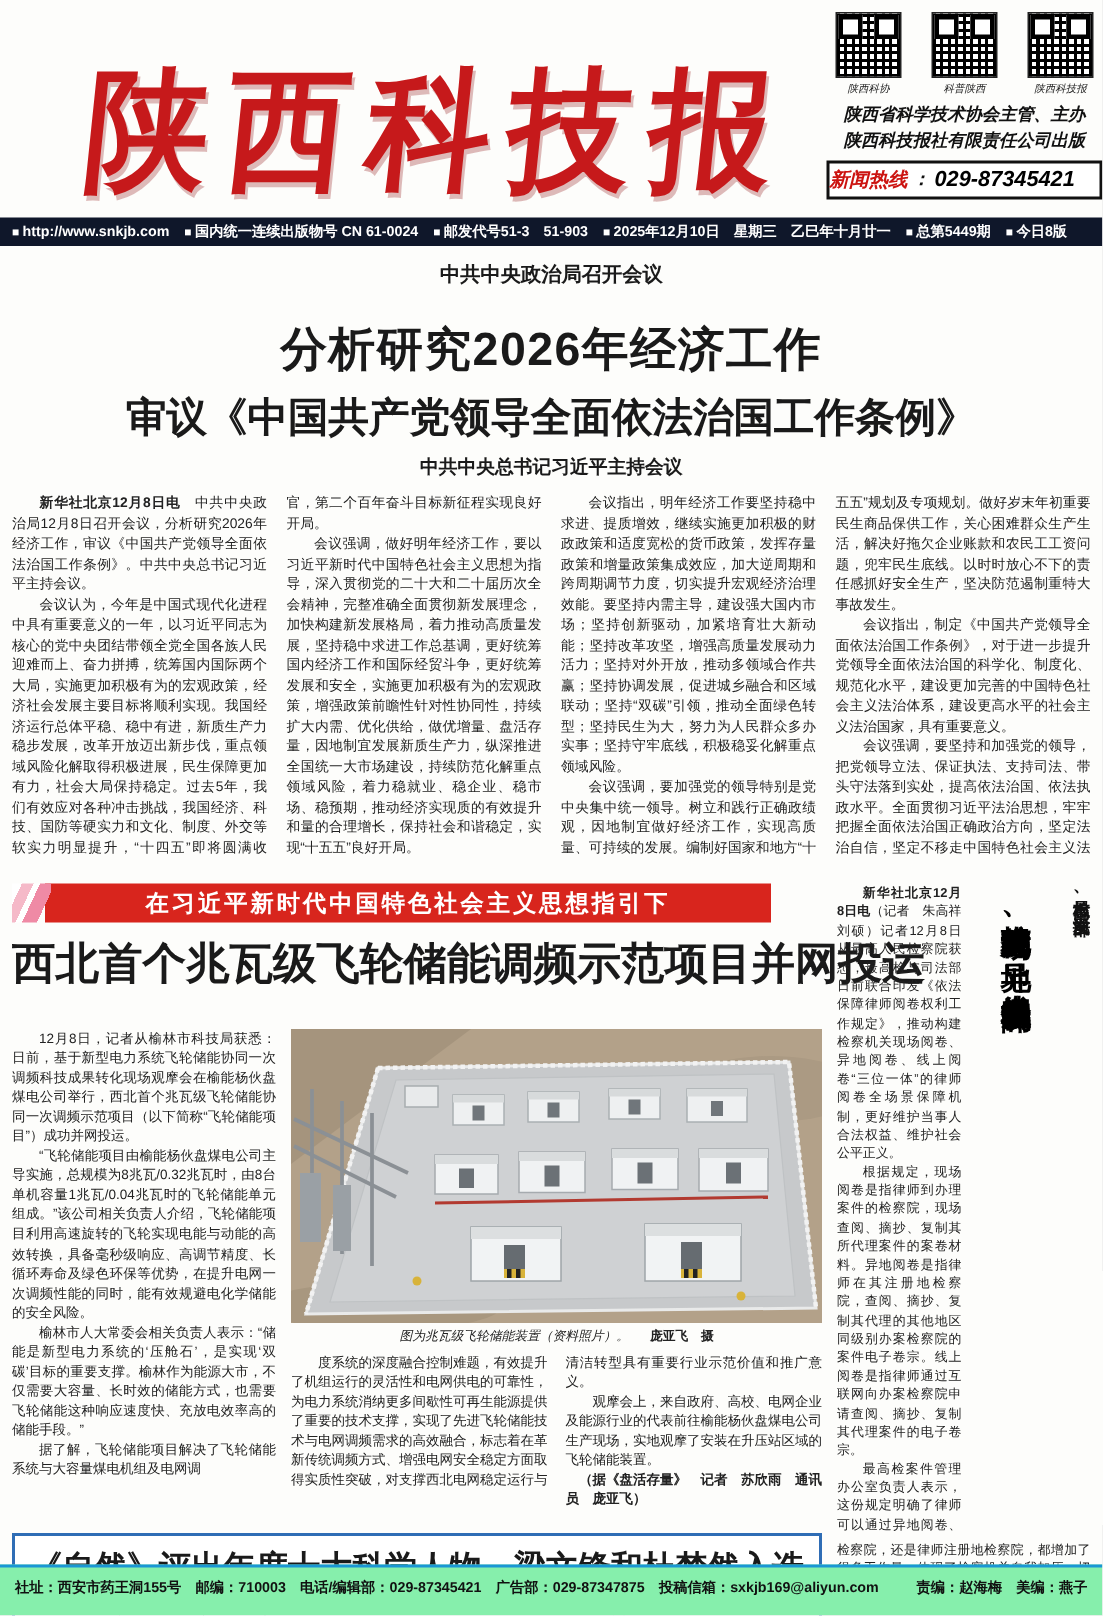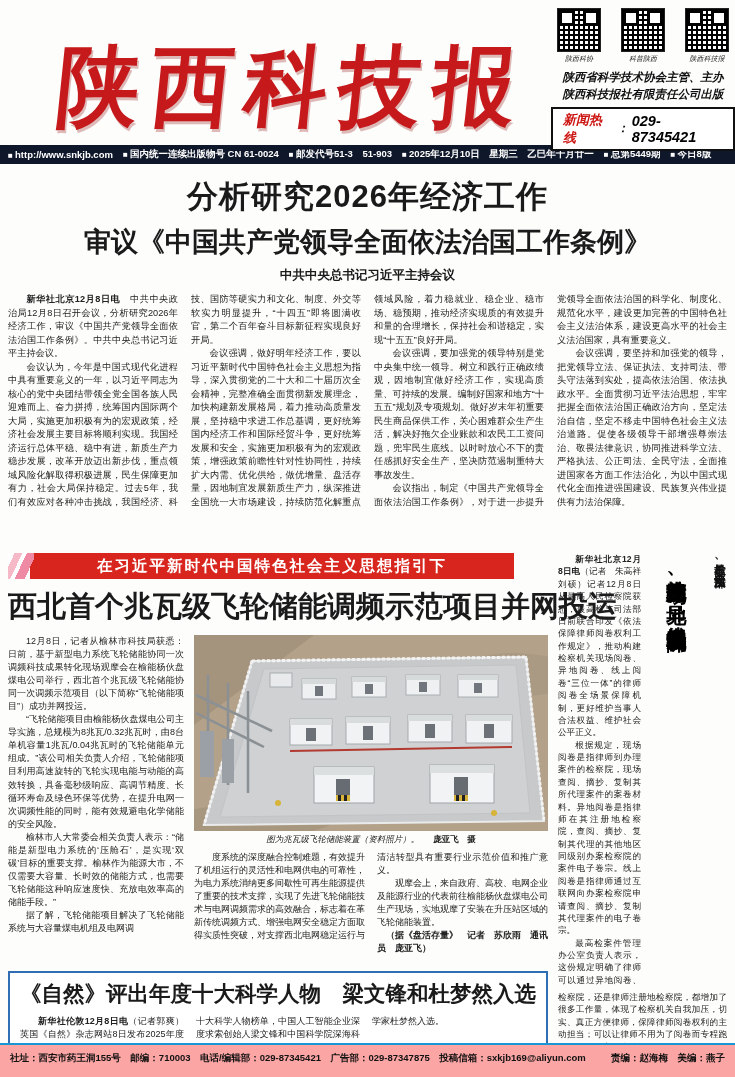--- a/index.html
+++ b/index.html
@@ -46,38 +46,38 @@
     content:""; position:absolute; width:10px; height:10px; background:#fff;
     border:3px solid #000;
   }
   .qr::before{ left:1px; top:1px; }
   .qr::after{ right:1px; top:1px; }
   .qr-label { font-size:7px; margin-top:2px; color:#222; }
   .publisher { margin-top:5px; text-align:center; }
   .publisher div { font-size:11.5px; font-weight:bold; color:#111; line-height:1.5; white-space:nowrap; }
   .hotline {
     margin-top:3px; border:2px solid #111; background:#fff;
-    display:flex; align-items:center; justify-content:flex-start; gap:3px; padding:2px 10px;
+    display:flex; align-items:center; justify-content:flex-start; gap:3px; padding:2px 0;
   }
   .hotline .hl-label { color:#cc1411; font-size:13px; font-weight:bold; }
   .hotline .hl-colon { color:#111; font-size:12px; font-weight:bold; }
   .hotline .hl-num { color:#000000; font-size:14.5px; font-weight:bold; letter-spacing:0; }
 
   
   .info-bar {
     height:19px; background:#0f172a; color:#fff; display:flex; align-items:center;
     padding:0 8px; gap:10px; white-space:nowrap; overflow:hidden;
   }
   .info-bar span { font-size:9.5px; font-weight:bold; }
   .info-bar span::before { content:"■ "; font-size:8px; }
 
   
   .lead { padding:8px 8px 0 8px; border-bottom:none; }
   .lead-kicker { text-align:center; font-size:13.5px; font-weight:bold; margin-top:2px; }
-  .lead-h1 { text-align:center; font-size:31px; font-weight:bold; letter-spacing:1px; margin-top:4px; }
+  .lead-h1 { text-align:center; font-size:31px; font-weight:bold; letter-spacing:1px; margin-top:20px; }
   .lead-h2 { text-align:center; font-size:27px; font-weight:bold; margin-top:6px; white-space:nowrap; }
   .lead-sub { text-align:center; font-size:12.5px; font-weight:bold; margin-top:7px; }
   .lead-body {
     margin-top:9px; height:252px; column-count:4; column-gap:13px;
     font-size:9.2px; line-height:1.47; text-align:justify; overflow:hidden; color:#222;
   }
   .lead-body p { text-indent:2em; }
   .lead-body b { font-weight:bold; }
 
   
@@ -88,21 +88,21 @@
     background:#d8251d; display:flex; align-items:center; justify-content:center;
   }
   .banner::before{
     content:""; position:absolute; left:-22px; top:0; width:26px; height:26px;
     background:linear-gradient(115deg,#fff 0 6px,#f5b9c8 6px 13px,#fff 13px 17px,#ef8aa5 17px 26px,transparent 26px);
   }
   .banner-text { color:#fff; font-size:15.5px; font-weight:bold; letter-spacing:2px; }
   .fly-headline {
     text-align:center; font-size:29px; font-weight:bold; margin-top:8px; white-space:nowrap;
   }
-  .fly-body { display:flex; gap:10px; margin-top:8px; }
+  .fly-body { display:flex; gap:10px; margin-top:23px; }
   .fly-col1 {
     width:176px; flex:0 0 auto; height:328px; overflow:hidden;
     font-size:9px; line-height:1.45; text-align:justify; color:#222;
   }
   .fly-col1 p { text-indent:2em; }
   .fly-right { flex:1; }
   .photo-frame { width:100%; height:196px; background:#b3a189; overflow:hidden; }
   .photo-frame svg { display:block; }
   .photo-caption {
     display:flex; justify-content:center; gap:14px; margin-top:3px;
@@ -148,21 +148,21 @@
     margin-top:7px; height:42px; column-count:3; column-gap:12px;
     font-size:9px; line-height:1.45; text-align:justify; overflow:hidden; color:#222;
   }
   .nature-body p { text-indent:2em; }
   .nature-body b { font-weight:bold; }
 
   
   .footer {
     position:absolute; left:0; right:0; bottom:0; height:34px;
     border-top:2px solid #1a96d5; padding:7px 10px 0 10px;
-    display:flex; justify-content:space-between; background:#fca5a5;
+    display:flex; justify-content:space-between; background:#86efac;
   }
   .footer span { font-size:9.5px; font-weight:bold; color:#111; white-space:nowrap; }
 </style>
 </head>
 <body>
 
 <div class="page">
 
   <div class="header">
     <div class="masthead">
@@ -198,27 +198,29 @@
   <div class="info-bar">
     <span>http://www.snkjb.com</span>
     <span>国内统一连续出版物号 CN 61-0024</span>
     <span>邮发代号51-3　51-903</span>
     <span>2025年12月10日　星期三　乙巳年十月廿一</span>
     <span>总第5449期</span>
     <span>今日8版</span>
   </div>
 
   <div class="lead">
+    <div class="lead-kicker">中共中央政治局召开会议</div>
     <div class="lead-h1">分析研究2026年经济工作</div>
     <div class="lead-h2">审议《中国共产党领导全面依法治国工作条例》</div>
     <div class="lead-sub">中共中央总书记习近平主持会议</div>
     <div class="lead-body">
       <p><b>新华社北京12月8日电</b><span>　中共中央政治局12月8日召开会议，分析研究2026年经济工作，审议《中国共产党领导全面依法治国工作条例》。中共中央总书记习近平主持会议。</span></p>
       <p>会议认为，今年是中国式现代化进程中具有重要意义的一年，以习近平同志为核心的党中央团结带领全党全国各族人民迎难而上、奋力拼搏，统筹国内国际两个大局，实施更加积极有为的宏观政策，经济社会发展主要目标将顺利实现。我国经济运行总体平稳、稳中有进，新质生产力稳步发展，改革开放迈出新步伐，重点领域风险化解取得积极进展，民生保障更加有力，社会大局保持稳定。过去5年，我们有效应对各种冲击挑战，我国经济、科技、国防等硬实力和文化、制度、外交等软实力明显提升，“十四五”即将圆满收官，第二个百年奋斗目标新征程实现良好开局。</p>
       <p>会议强调，做好明年经济工作，要以习近平新时代中国特色社会主义思想为指导，深入贯彻党的二十大和二十届历次全会精神，完整准确全面贯彻新发展理念，加快构建新发展格局，着力推动高质量发展，坚持稳中求进工作总基调，更好统筹国内经济工作和国际经贸斗争，更好统筹发展和安全，实施更加积极有为的宏观政策，增强政策前瞻性针对性协同性，持续扩大内需、优化供给，做优增量、盘活存量，因地制宜发展新质生产力，纵深推进全国统一大市场建设，持续防范化解重点领域风险，着力稳就业、稳企业、稳市场、稳预期，推动经济实现质的有效提升和量的合理增长，保持社会和谐稳定，实现“十五五”良好开局。</p>
+      <p>会议指出，明年经济工作要坚持稳中求进、提质增效，继续实施更加积极的财政政策和适度宽松的货币政策，发挥存量政策和增量政策集成效应，加大逆周期和跨周期调节力度，切实提升宏观经济治理效能。要坚持内需主导，建设强大国内市场；坚持创新驱动，加紧培育壮大新动能；坚持改革攻坚，增强高质量发展动力活力；坚持对外开放，推动多领域合作共赢；坚持协调发展，促进城乡融合和区域联动；坚持“双碳”引领，推动全面绿色转型；坚持民生为大，努力为人民群众多办实事；坚持守牢底线，积极稳妥化解重点领域风险。</p>
       <p>会议强调，要加强党的领导特别是党中央集中统一领导。树立和践行正确政绩观，因地制宜做好经济工作，实现高质量、可持续的发展。编制好国家和地方“十五五”规划及专项规划。做好岁末年初重要民生商品保供工作，关心困难群众生产生活，解决好拖欠企业账款和农民工工资问题，兜牢民生底线。以时时放心不下的责任感抓好安全生产，坚决防范遏制重特大事故发生。</p>
       <p>会议指出，制定《中国共产党领导全面依法治国工作条例》，对于进一步提升党领导全面依法治国的科学化、制度化、规范化水平，建设更加完善的中国特色社会主义法治体系，建设更高水平的社会主义法治国家，具有重要意义。</p>
       <p>会议强调，要坚持和加强党的领导，把党领导立法、保证执法、支持司法、带头守法落到实处，提高依法治国、依法执政水平。全面贯彻习近平法治思想，牢牢把握全面依法治国正确政治方向，坚定法治自信，坚定不移走中国特色社会主义法治道路。促使各级领导干部增强尊崇法治、敬畏法律意识，协同推进科学立法、严格执法、公正司法、全民守法，全面推进国家各方面工作法治化，为以中国式现代化全面推进强国建设、民族复兴伟业提供有力法治保障。</p>
     </div>
   </div>
 
   <div class="mid-row">
 
     <div class="mid-left">
       <div class="banner">

